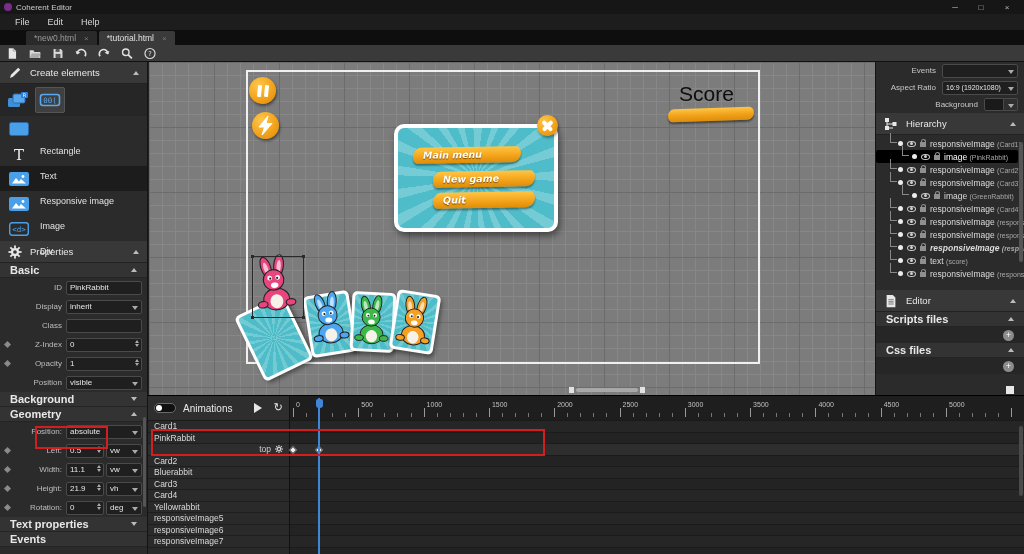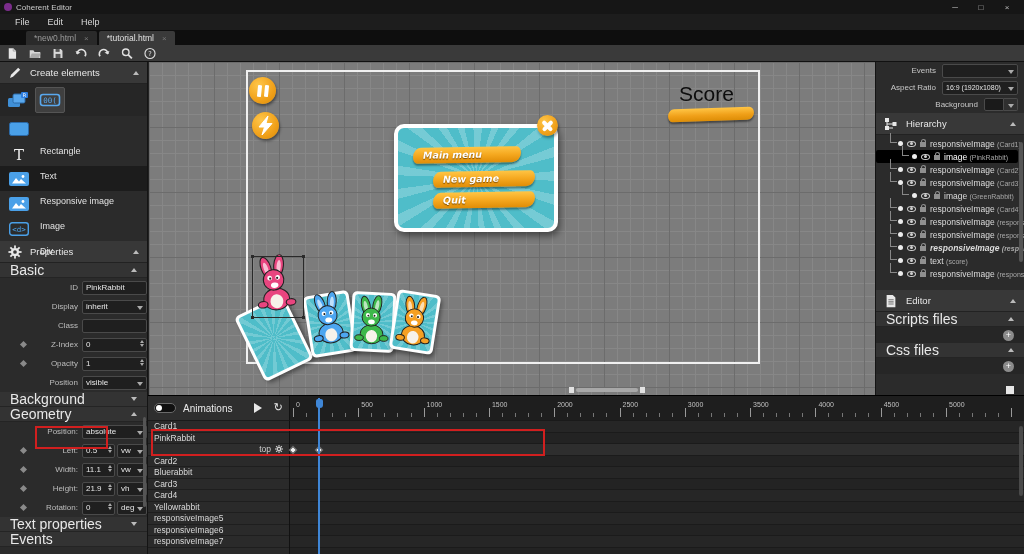--- a/index.html
+++ b/index.html
@@ -25,31 +25,31 @@
   
   .left-panel{position:absolute;left:0;top:62px;width:148px;bottom:0;background:#2b2b2b;border-right:1px solid #141414;overflow:hidden;z-index:10;}
   .sec-header{height:22px;background:#383838;display:flex;align-items:center;padding:0 8px;border-bottom:1px solid #222;}
   .sec-header .hdr-icon{width:14px;height:14px;margin-right:8px;}
   .sec-header .hdr-icon svg{width:100%;height:100%;}
   .sec-title{font-size:9.5px;color:#e8e8e8;}
   .caret{margin-left:auto;width:0;height:0;border-left:3.5px solid transparent;border-right:3.5px solid transparent;}
   .caret.up{border-bottom:4px solid #bbb;}
   .caret.dn{border-top:4px solid #bbb;}
   .sub-header{height:15px;background:#333;display:flex;align-items:center;padding:0 10px;border-bottom:1px solid #242424;}
-  .sub-header .sec-title{font-size:14px;}
+  .sub-header .sec-title{font-size:11px;font-weight:bold;}
   .tool-tabs{height:32px;display:flex;align-items:center;padding-left:3px;background:#262626;}
   .tool-tab{width:30px;height:26px;display:flex;align-items:center;justify-content:center;margin-right:2px;border-radius:2px;}
   .tool-tab.sel{background:#3f3f3f;border:1px solid #555;}
   .tool-tab svg{width:22px;height:18px;}
   .ce-item{height:25px;display:flex;align-items:center;padding-left:8px;}
   .ce-item.sel{background:#1c1c1c;}
   .ce-icon{width:22px;height:15px;margin-right:10px;display:flex;align-items:center;justify-content:center;}
   .ce-icon svg{width:20px;height:14px;}
   .ce-label{font-size:9px;color:#e2e2e2;margin-top:44px;}
-  .prop-row{height:19px;display:flex;align-items:center;position:relative;padding-left:14px;margin-left:16px;}
+  .prop-row{height:19px;display:flex;align-items:center;position:relative;padding-left:14px;}
   .prop-row .kf{position:absolute;left:5px;width:5px;height:5px;background:#8a8a8a;transform:rotate(45deg);}
   .prop-label{width:48px;text-align:right;margin-right:4px;font-size:8px;color:#bdbdbd;flex:none;}
   .field{height:14px;background:#1f1f1f;border:1px solid #4a4a4a;border-radius:2px;display:flex;align-items:center;padding:0 3px;color:#e6e6e6;font-size:8px;}
   .field.wide{width:76px;}
   .field.num{width:38px;position:relative;padding-right:10px;}
   .spin{position:absolute;right:2px;top:1px;display:flex;flex-direction:column;gap:1px;}
   .spin i{display:block;width:0;height:0;border-left:2.5px solid transparent;border-right:2.5px solid transparent;}
   .spin i.u{border-bottom:3.5px solid #aaa;}
   .spin i.d{border-top:3.5px solid #aaa;}
   .dd{height:14px;background:#1f1f1f;border:1px solid #4a4a4a;border-radius:2px;display:flex;align-items:center;padding:0 3px;color:#e6e6e6;font-size:8px;position:relative;}

